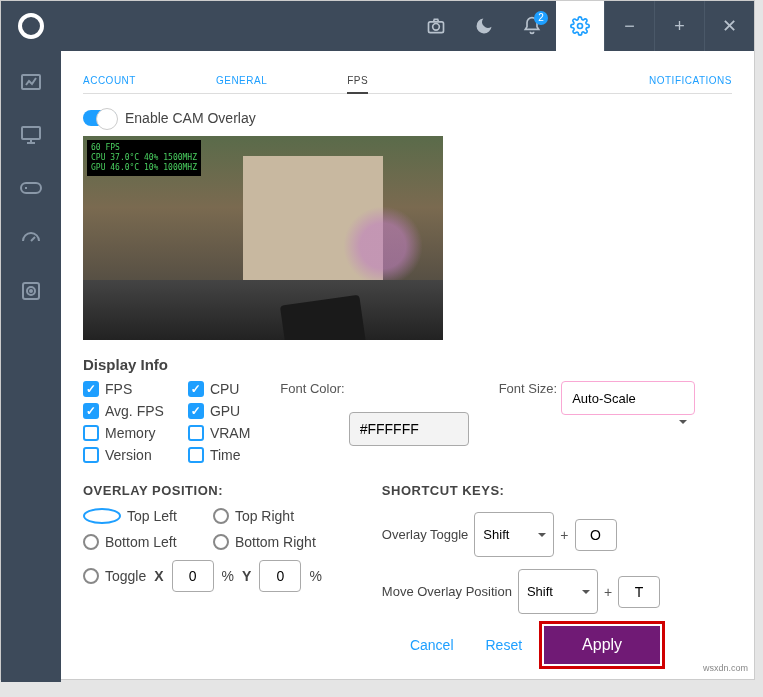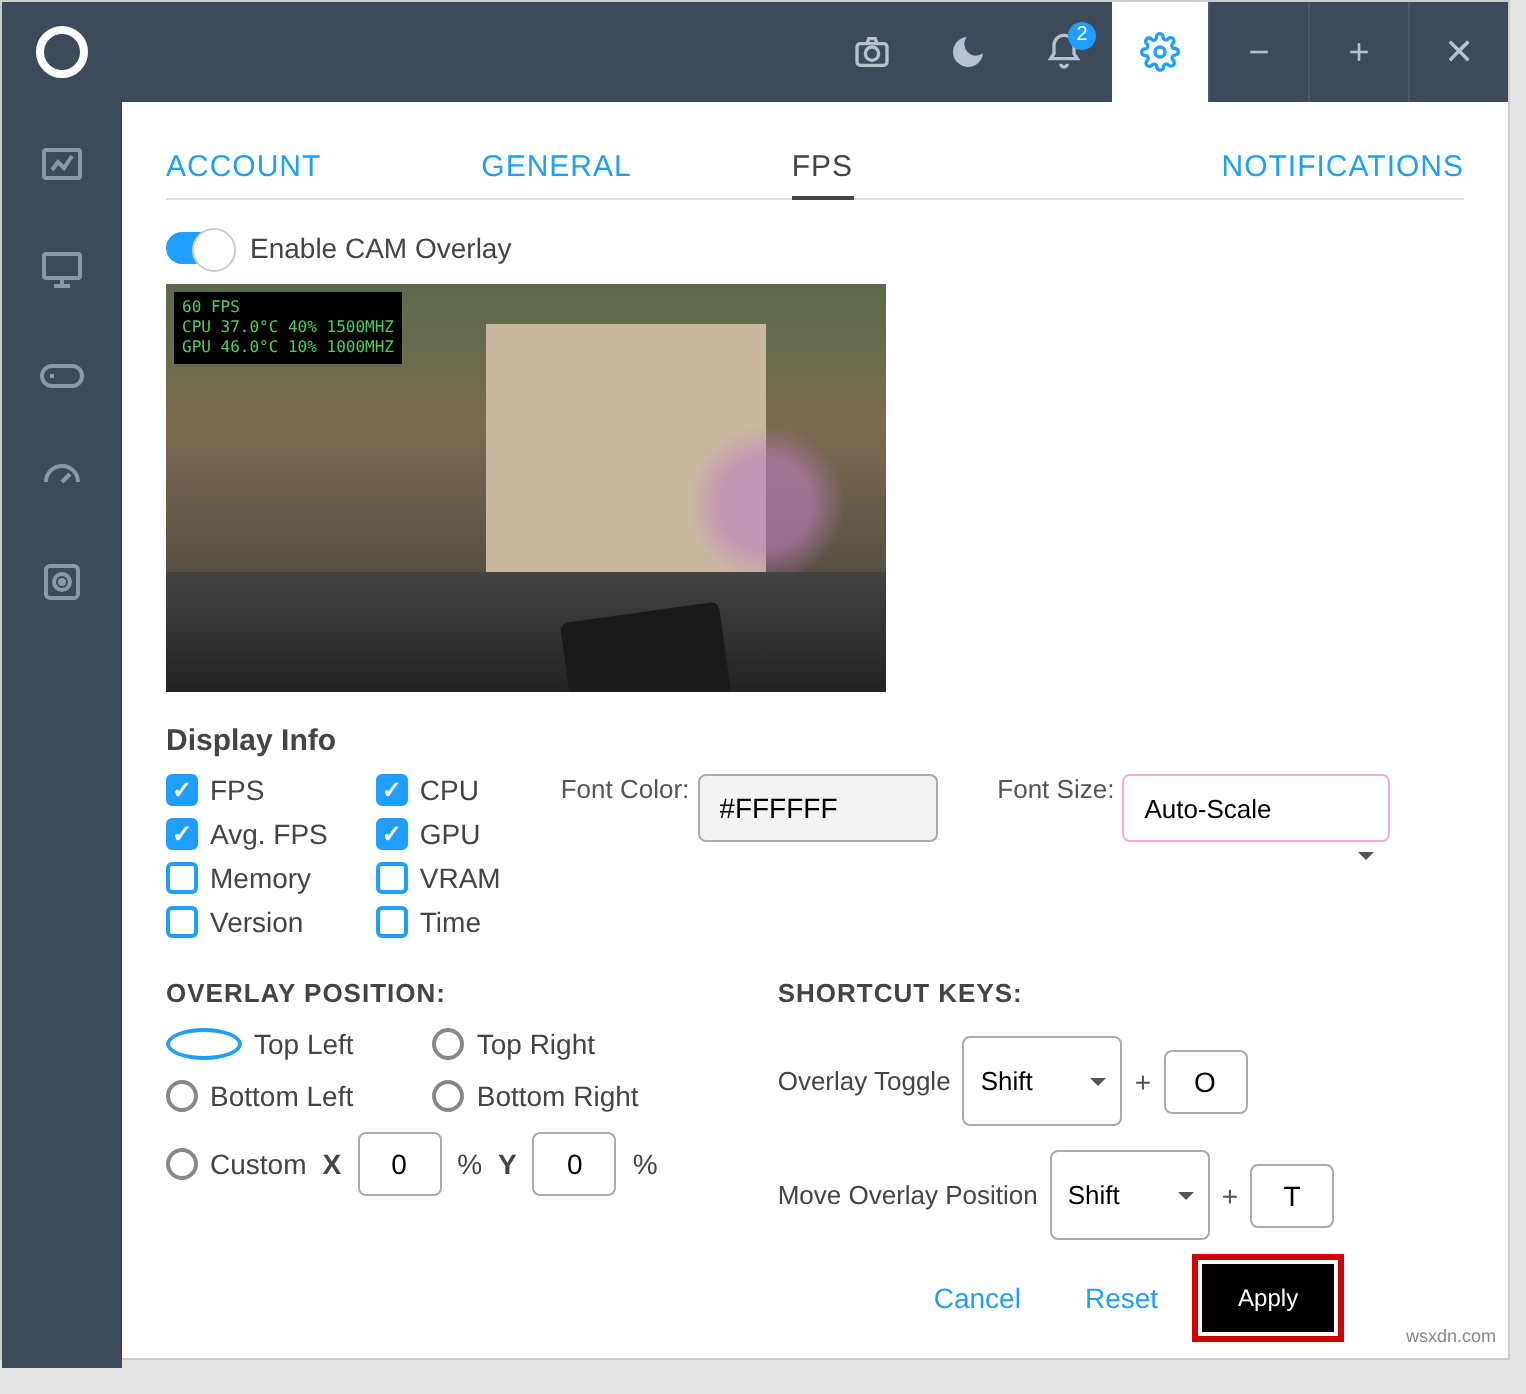--- a/index.html
+++ b/index.html
@@ -13,42 +13,42 @@
   .tb-icon-btn.active { background: #fff; color: #1e9fff; }
   .tb-icon-btn svg { width: 20px; height: 20px; }
   .badge { position: absolute; top: 10px; right: 8px; background: #1e9fff; color: #fff; font-size: 10px; border-radius: 8px; padding: 0 4px; min-width: 14px; text-align: center; line-height: 14px; }
   .win-controls { display: flex; }
   .win-btn { width: 50px; height: 50px; display: flex; align-items: center; justify-content: center; color: #b8c2cd; cursor: pointer; border-left: 1px solid #4a5868; font-size: 18px; }
   .body-area { flex: 1; display: flex; }
   .sidebar { width: 60px; background: #3d4a5a; display: flex; flex-direction: column; align-items: center; padding-top: 20px; gap: 28px; }
   .side-icon { width: 24px; height: 24px; color: #8a98a8; }
   .content { flex: 1; padding: 18px 22px; overflow: auto; }
   .tabs { display: flex; border-bottom: 1px solid #ddd; margin-bottom: 16px; }
-  .tab { padding: 6px 0; margin-right: 80px; font-size: 15px; letter-spacing: 0.5px; color: #1e9fff; cursor: pointer; }
+  .tab { padding: 6px 0; margin-right: 80px; font-size: 10px; letter-spacing: 0.5px; color: #1e9fff; cursor: pointer; }
   .tab.active { color: #444; border-bottom: 2px solid #444; margin-bottom: -1px; }
   .tab:last-child { margin-right: 0; margin-left: auto; }
   .toggle-row { display: flex; align-items: center; margin-bottom: 10px; font-size: 14px; color: #444; }
   .switch { width: 34px; height: 16px; background: #1e9fff; border-radius: 10px; position: relative; margin-right: 8px; cursor: pointer; }
   .switch::after { content: ""; position: absolute; right: -1px; top: -2px; width: 20px; height: 20px; background: #fff; border: 1px solid #ccc; border-radius: 50%; }
   .preview { width: 360px; height: 204px; background: linear-gradient(to bottom, #5a6b4a 0%, #7a6a50 35%, #3a3a3a 100%); position: relative; margin-bottom: 16px; overflow: hidden; }
   .preview-overlay { position: absolute; top: 4px; left: 4px; background: #000; color: #4ad060; font-size: 8px; line-height: 10px; padding: 3px 4px; font-family: monospace; }
   .preview-ground { position: absolute; bottom: 0; left: 0; right: 0; height: 60px; background: linear-gradient(to bottom, #444 0%, #222 100%); }
   .preview-wall { position: absolute; top: 20px; left: 160px; width: 140px; height: 140px; background: #c8b8a0; }
   .preview-graf { position: absolute; top: 70px; left: 260px; width: 80px; height: 80px; background: radial-gradient(circle, #c080c0 40%, transparent 70%); opacity: 0.6; }
   .preview-gun { position: absolute; bottom: -10px; right: 80px; width: 80px; height: 50px; background: #1a1a1a; transform: rotate(-8deg); border-radius: 4px; }
   .section-h { font-size: 15px; font-weight: 600; color: #444; margin-bottom: 8px; }
   .display-info-row { display: flex; gap: 30px; margin-bottom: 20px; }
   .checks { display: grid; grid-template-columns: auto auto; column-gap: 24px; row-gap: 6px; font-size: 14px; color: #444; }
   .check { display: flex; align-items: center; gap: 6px; cursor: pointer; }
   .cb { width: 16px; height: 16px; border: 2px solid #1e9fff; border-radius: 3px; display: flex; align-items: center; justify-content: center; }
   .cb.checked { background: #1e9fff; }
   .cb.checked::after { content: "✓"; color: #fff; font-size: 12px; font-weight: bold; line-height: 1; }
   .fc-group { display: flex; flex-direction: row; gap: 4px; }
   .fc-label { font-size: 13px; color: #555; }
-  .fc-input { width: 120px; height: 34px; border: 1px solid #aaa; border-radius: 4px; padding: 0 10px; font-size: 14px; background: #f3f3f3; }
+  .fc-input { width: 120px; height: 34px; border: 1px solid #aaa; border-radius: 4px; padding: 0 10px; font-size: 14px; background: #f3f3f3; margin-top: 31px; }
   .sel { width: 134px; height: 34px; border: 1px solid #f9a8d4; border-radius: 4px; padding: 0 24px 0 10px; font-size: 13px; background: #fff; appearance: none; position: relative; }
   .sel-wrap { position: relative; display: inline-block; }
   .sel-wrap::after { content: ""; position: absolute; right: 8px; top: 50%; transform: translateY(-50%); width: 0; height: 0; border-left: 4px solid transparent; border-right: 4px solid transparent; border-top: 4px solid #555; }
   .sel-wrap::before { content: ""; position: absolute; right: 8px; top: 50%; transform: translateY(-11px); width: 0; height: 0; border-left: 4px solid transparent; border-right: 4px solid transparent; border-bottom: 4px solid #555; }
   .lower-row { display: flex; gap: 60px; }
   .overlay-pos { font-size: 14px; color: #444; }
   .overlay-pos h4 { font-size: 13px; letter-spacing: 0.5px; font-weight: 700; margin-bottom: 10px; }
   .rad-grid { display: grid; grid-template-columns: auto auto; column-gap: 30px; row-gap: 10px; margin-bottom: 10px; }
   .rad { display: flex; align-items: center; gap: 6px; cursor: pointer; }
   .rb { width: 16px; height: 16px; border: 2px solid #888; border-radius: 50%; display: flex; align-items: center; justify-content: center; }
@@ -58,21 +58,21 @@
   .num-in { width: 42px; height: 32px; border: 1px solid #aaa; border-radius: 4px; text-align: center; font-size: 14px; }
   .shortcut { font-size: 14px; color: #444; }
   .shortcut h4 { font-size: 13px; letter-spacing: 0.5px; font-weight: 700; margin-bottom: 14px; }
   .sc-row { display: flex; align-items: center; gap: 6px; margin-bottom: 12px; }
   .sc-label { font-size: 13px; }
   .scsel { width: 80px; height: 45px; border: 1px solid #aaa; border-radius: 4px; padding: 0 8px; font-size: 13px; }
   .sckey { width: 42px; height: 32px; border: 1px solid #aaa; border-radius: 4px; text-align: center; font-size: 14px; }
   .plus { font-size: 14px; color: #555; }
   .actions { display: flex; justify-content: flex-end; align-items: center; gap: 12px; margin-top: 8px; }
   .link-btn { color: #1e9fff; font-size: 14px; cursor: pointer; padding: 8px 10px; }
-  .apply-btn { background: #000000; color: #fff; font-size: 12px; padding: 10px 18px; border: none; cursor: pointer; outline: 3px solid #d00000; outline-offset: 2px; }
+  .apply-btn { background: #701a75; color: #fff; font-size: 16px; padding: 10px 38px; border: none; cursor: pointer; outline: 3px solid #d00000; outline-offset: 2px; }
   .watermark { position: absolute; right: 6px; bottom: 6px; font-size: 9px; color: #888; }
 </style>
 </head>
 <body>
 
 <div class="window">
 
   <div class="titlebar">
     <div class="logo-area">
       <div class="logo"></div>
@@ -224,21 +224,21 @@
                 <span>Bottom Left</span>
               </div>
             <div class="rad">
                 <div class="rb"></div>
                 <span>Bottom Right</span>
               </div>
           </div>
           <div class="custom-row">
             <div class="rad">
                 <div class="rb"></div>
-                <span>Custom</span>
+                <span>Toggle</span>
               </div>
             <b>X</b>
             <input class="num-in" value="0" style="">
             <span>%</span>
             <b>Y</b>
             <input class="num-in" value="0" style="">
             <span>%</span>
           </div>
         </div>
 

